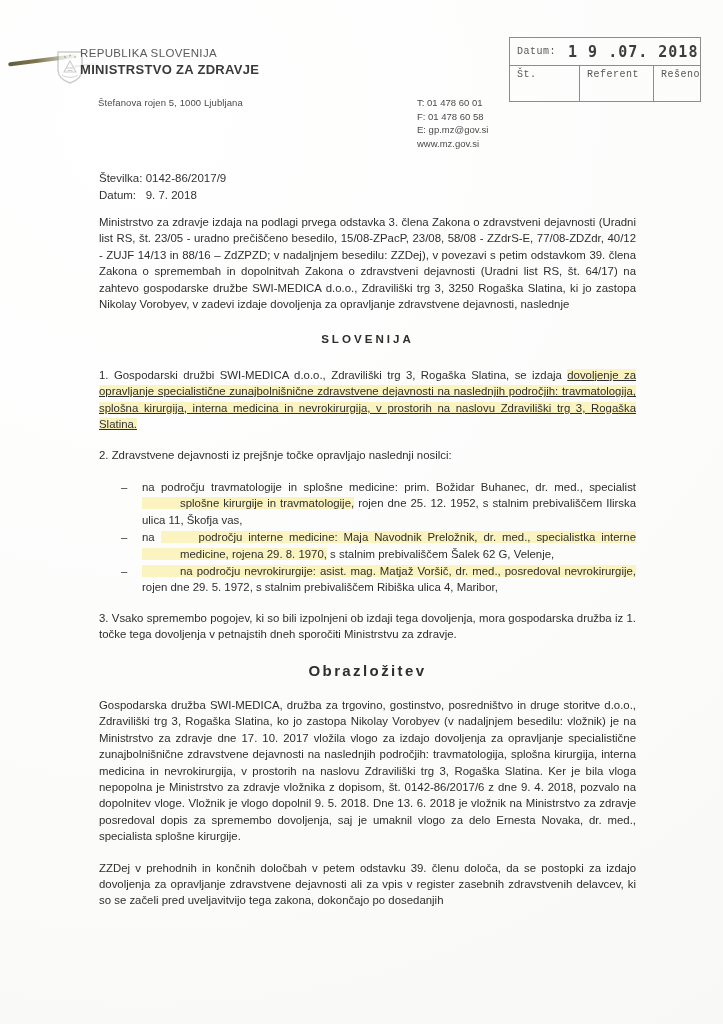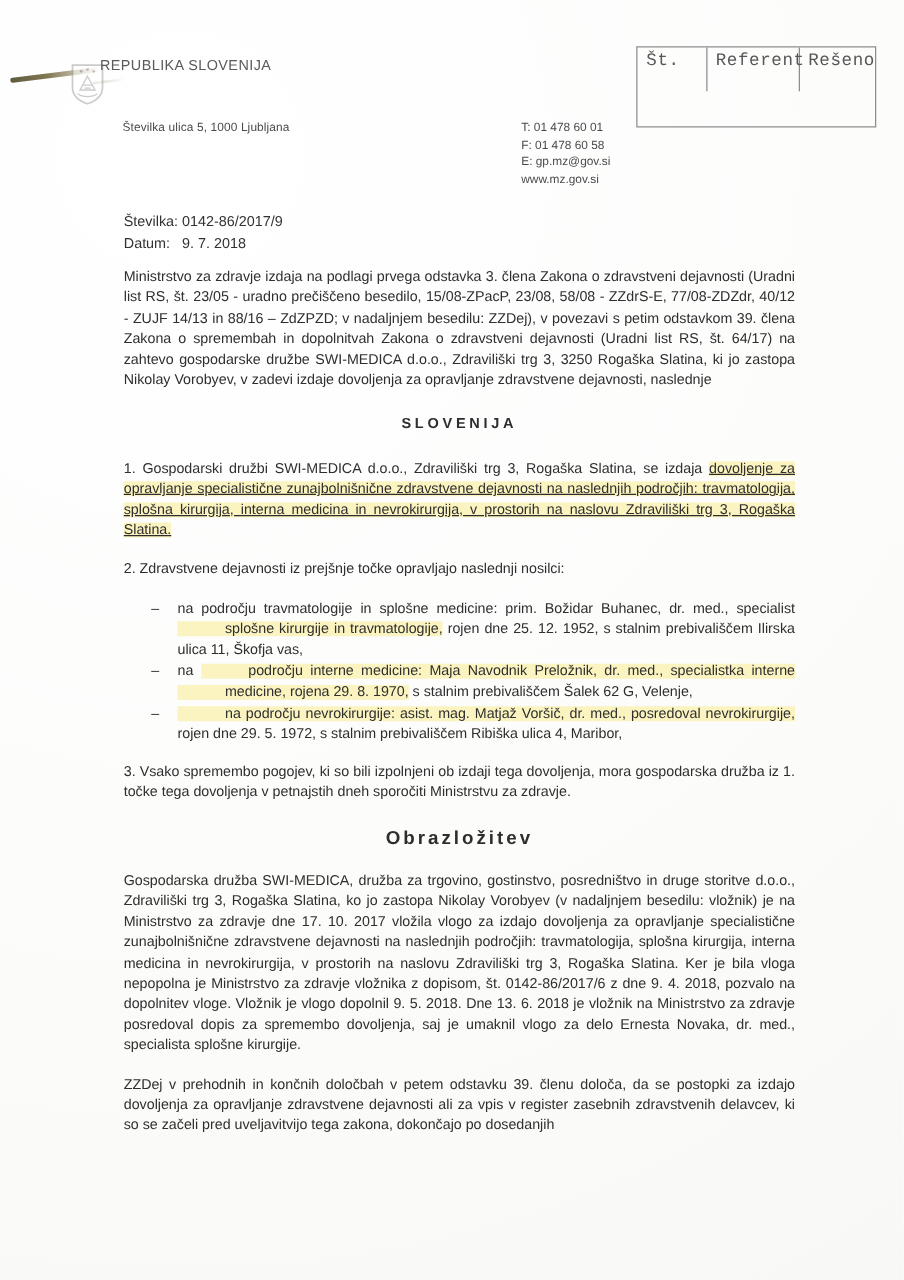--- a/index.html
+++ b/index.html
@@ -68,21 +68,21 @@
   .stamp .lbl-datum{
     font-size:10px;padding-left:7px;letter-spacing:.5px;
   }
   .stamp .date-val{
     font-size:15px;font-weight:bold;letter-spacing:1px;
     color:#3d3d3d;padding-left:12px;
     font-family:"DejaVu Sans Mono",monospace;
   }
   .stamp .row2{display:flex;height:35px;}
   .stamp .cell{
-    font-size:14px;letter-spacing:.5px;
+    font-size:10px;letter-spacing:.5px;
     padding:3px 0 0 7px;
   }
   .stamp .c1{width:62px;border-right:1px solid #8d8d8d;}
   .stamp .c2{width:66px;border-right:1px solid #8d8d8d;}
   .stamp .c3{flex:1;}
 
   
   .refblock{
     position:absolute;left:99px;top:170px;
     font-size:11.5px;line-height:17px;color:#323232;
@@ -146,32 +146,37 @@
       <path d="M10.5 18 H17.5" stroke="#9a9a9a" stroke-width="1"></path>
       <path d="M11.5 20.5 H16.5" stroke="#9a9a9a" stroke-width="1"></path>
       <circle cx="9" cy="7" r="1.1" fill="#9a9a9a"></circle>
       <circle cx="14" cy="5.6" r="1.1" fill="#9a9a9a"></circle>
       <circle cx="19" cy="7" r="1.1" fill="#9a9a9a"></circle>
       <path d="M6 25 C10 28 18 28 22 25" stroke="#9a9a9a" stroke-width=".9" fill="none"></path>
     </svg>
 
     <div class="org">
       <div class="line1">REPUBLIKA SLOVENIJA</div>
+      <div class="line2">MINISTRSTVO ZA ZDRAVJE</div>
     </div>
 
-    <div class="address">Številka ulica 5, 1000 Ljubljana</div>
+    <div class="address">Štefanova rojen 5, 1000 Ljubljana</div>
 
     <div class="contact">
       <div>T: 01 478 60 01</div>
       <div>F: 01 478 60 58</div>
       <div>E: gp.mz@gov.si</div>
       <div>www.mz.gov.si</div>
     </div>
 
     <div class="stamp">
+      <div class="row1">
+        <span class="lbl-datum">Datum:</span>
+        <span class="date-val">1 9 .07. 2018</span>
+      </div>
       <div class="row2">
         <div class="cell c1">Št.</div>
         <div class="cell c2">Referent</div>
         <div class="cell c3">Rešeno</div>
       </div>
     </div>
   </div>
 
   <div class="refblock">
     <div class="r">Številka: 0142-86/2017/9</div>

